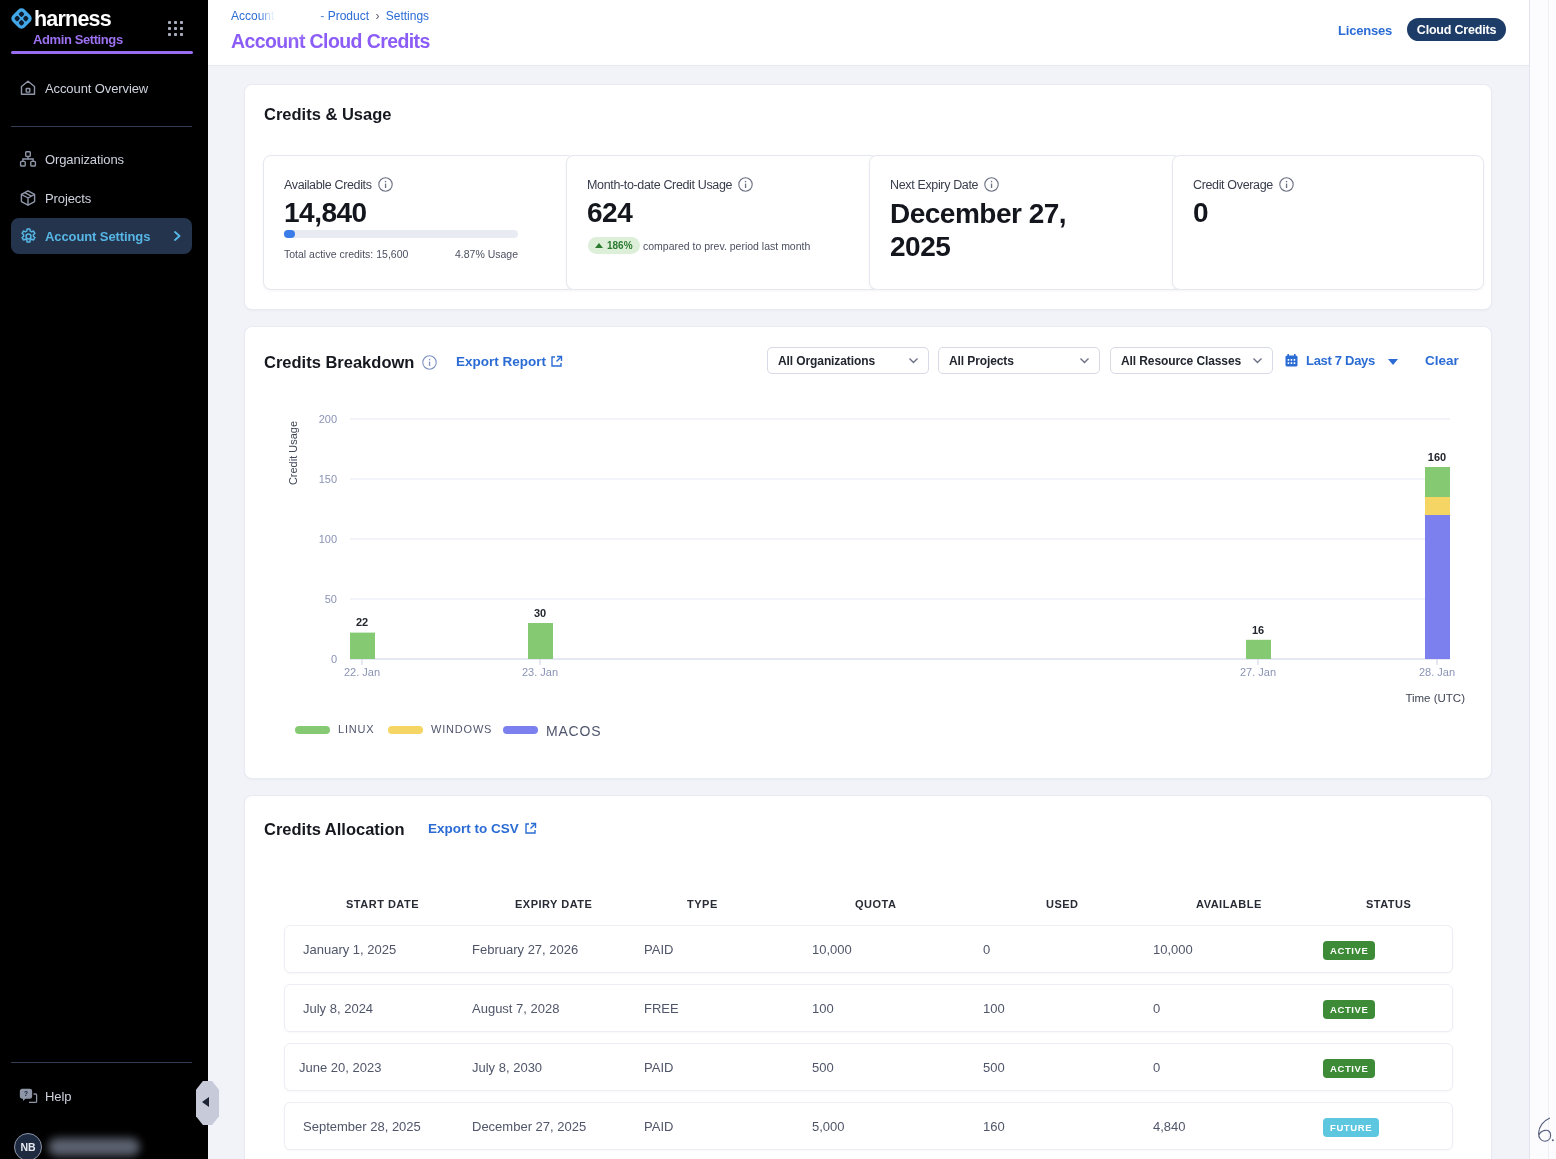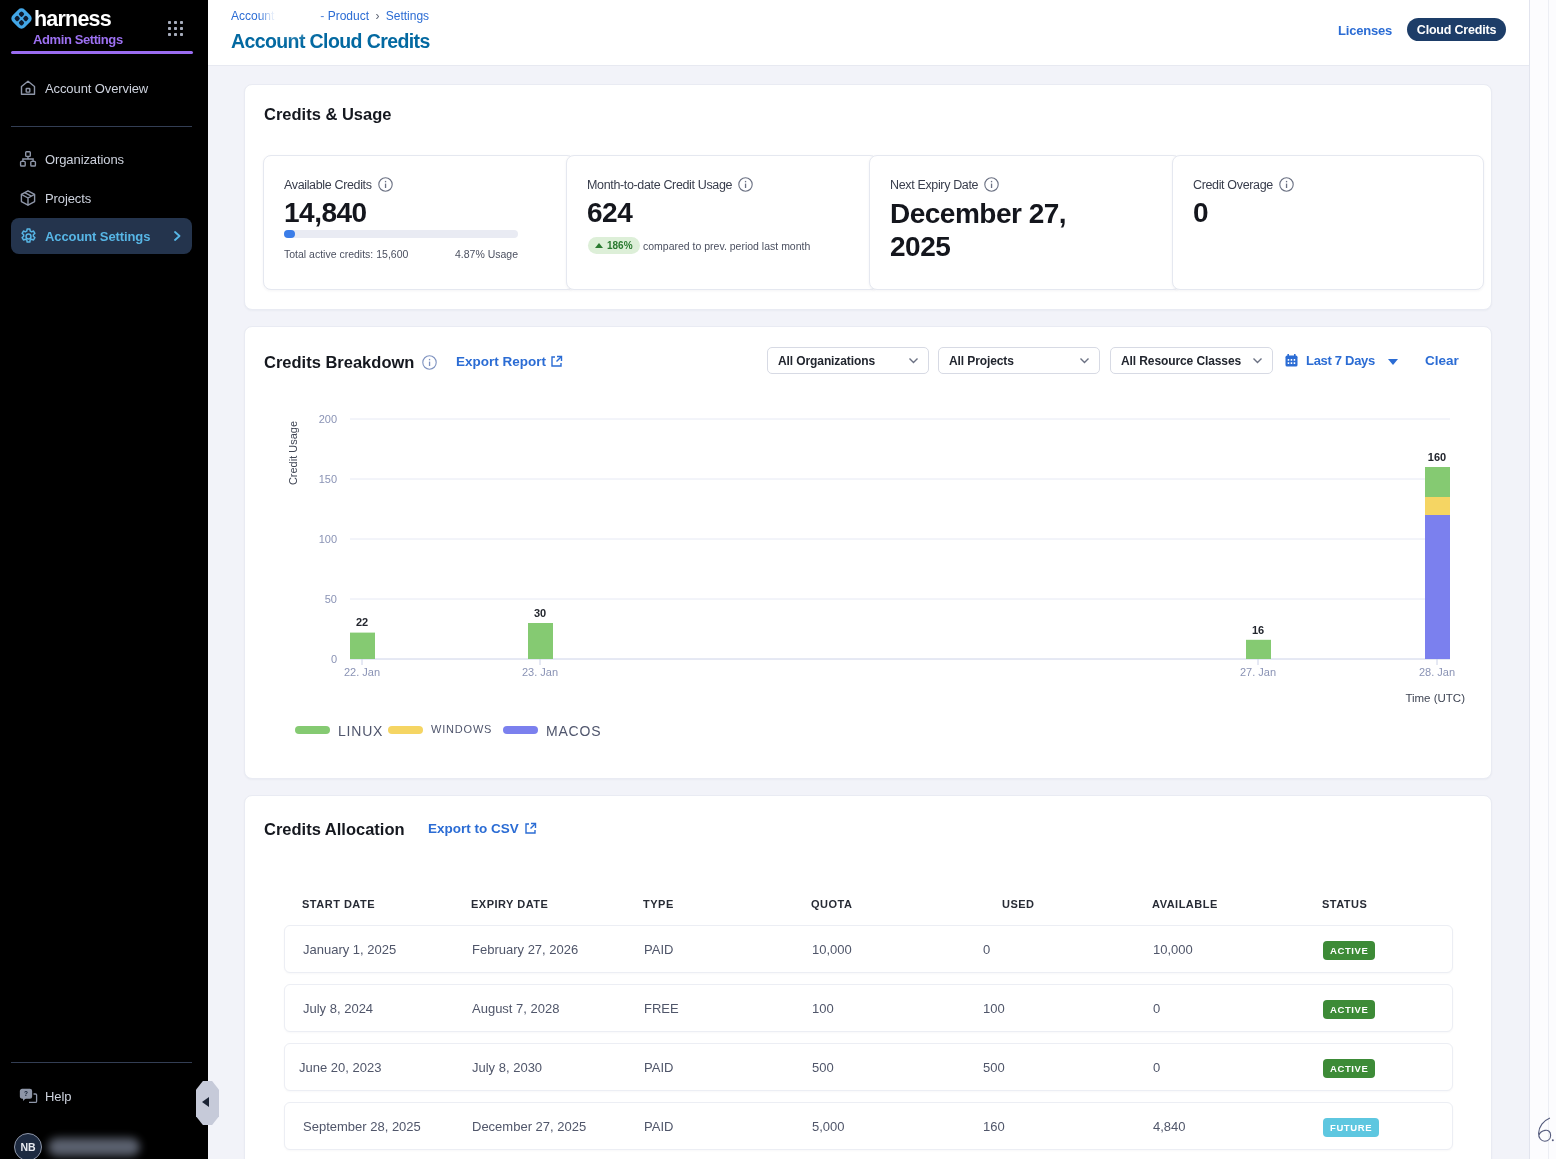--- a/index.html
+++ b/index.html
@@ -11,39 +11,39 @@
 #sidebar { position:absolute; left:0; top:0; width:208px; height:1159px; background:#000000; z-index:5; }
 .nav-item { position:absolute; left:0; width:208px; height:36px; color:#cdd2dd; font-size:13px; font-weight:500; letter-spacing:-0.1px; display:flex; align-items:center; }
 .nav-item svg { position:absolute; left:19px; }
 .nav-item span { position:absolute; left:45px; }
 .side-divider { position:absolute; left:11px; width:181px; height:1px; background:#333e54; }
 
 
 #hdr { position:absolute; left:208px; top:0; width:1321px; height:66px; background:#ffffff; border-bottom:1px solid #e7e9f1; z-index:2; }
 .crumb { position:absolute; left:23px; top:9px; font-size:12px; color:#2b6cd4; font-weight:500; }
 .crumb .sep { color:#5e6575; font-weight:400; padding:0 4px; }
-#hdr h1 { position:absolute; left:23px; top:30px; font-size:19.5px; font-weight:700; color:#0369a1; letter-spacing:-0.6px; }
+#hdr h1 { position:absolute; left:23px; top:30px; font-size:19.5px; font-weight:700; color:#8b5cf6; letter-spacing:-0.6px; }
 
 
 .panel { position:absolute; left:244px; width:1248px; background:#fff; border:1px solid #e9ebf3; border-radius:8px; box-shadow:0 1px 2px rgba(30,40,70,0.04); }
 .ptitle { font-size:16.5px; font-weight:700; color:#15181f; }
 
 
 .mcard { position:absolute; top:70px; width:312px; height:135px; background:#fff; border:1px solid #e5e8f0; border-radius:8px; box-shadow:0 1px 3px rgba(30,40,70,0.05); padding:21px 20px 0 20px; }
 .mlabel { font-size:12.5px; color:#383d4c; letter-spacing:-0.35px; display:flex; align-items:center; gap:6px; }
 .mvalue { font-size:28px; font-weight:700; color:#14161d; margin-top:5px; letter-spacing:-0.5px; }
 
 .ico-info { width:15px; height:15px; flex:0 0 auto; }
 
 
 .dd { position:absolute; top:20px; height:27px; background:#fff; border:1px solid #d7dae4; border-radius:5px; font-size:12px; font-weight:600; color:#22262f; letter-spacing:-0.1px; display:flex; align-items:center; padding:0 10px; }
 .dd svg { position:absolute; right:9px; }
 
 
-.th { position:absolute; font-size:11px; font-weight:700; color:#272b35; letter-spacing:0.5px; }
+.th { position:absolute; font-size:11px; font-weight:700; color:#272b35; letter-spacing:0.5px;margin-left:44px; }
 .trow { position:absolute; left:39px; width:1169px; height:48px; background:#fff; border:1px solid #eceef4; border-radius:6px; box-shadow:0 1px 2px rgba(30,40,70,0.03); }
 .td { position:absolute; top:16px; font-size:13px; color:#50566a; }
 .badge { position:absolute; top:15px; height:19px; border-radius:4px; color:#fff; font-size:9.5px; font-weight:700; letter-spacing:0.6px; display:flex; align-items:center; padding:0 7px; }
 </style>
 </head>
 <body>
 
 <div id="sidebar">
 
   <svg class="abs" style="left:10px; top:7px;" width="23" height="23" viewBox="0 0 22 22">
@@ -282,21 +282,21 @@
     <g font-size="11" fill="#8a93b5" text-anchor="middle" font-family="Liberation Sans">
       <text x="117" y="269">22. Jan</text>
       <text x="295" y="269">23. Jan</text>
       <text x="1013" y="269">27. Jan</text>
       <text x="1192" y="269">28. Jan</text>
     </g>
     <text x="1220" y="295" font-size="11.5" fill="#3f4554" text-anchor="end" font-family="Liberation Sans">Time (UTC)</text>
   </svg>
 
   <div class="abs" style="left:50px; top:399px; width:35px; height:8px; border-radius:4px; background:#85ca72;"></div>
-  <div class="abs" style="left:93px; top:396px; font-size:14px; color:#50566d; letter-spacing:0.8px;">LINUX</div>
+  <div class="abs" style="left:93px; top:396px; font-size:11px; color:#50566d; letter-spacing:0.8px;">LINUX</div>
   <div class="abs" style="left:143px; top:399px; width:35px; height:8px; border-radius:4px; background:#f5d563;"></div>
   <div class="abs" style="left:186px; top:396px; font-size:11px; color:#50566d; letter-spacing:0.8px;">WINDOWS</div>
   <div class="abs" style="left:258px; top:399px; width:35px; height:8px; border-radius:4px; background:#7b80ee;"></div>
   <div class="abs" style="left:301px; top:396px; font-size:14px; color:#50566d; letter-spacing:0.8px;">MACOS</div>
 </div>
 
 <div class="panel" style="top:795px; height:420px;">
   <div class="ptitle" style="position:absolute; left:19px; top:24px;">Credits Allocation</div>
   <div class="abs" style="left:183px; top:25px; font-size:13.5px; font-weight:700; color:#2b6cd4;">Export to CSV</div>
   <svg class="abs" style="left:279px; top:26px;" width="13" height="13" viewBox="0 0 13 13" fill="none" stroke="#2b6cd4" stroke-width="1.4">

